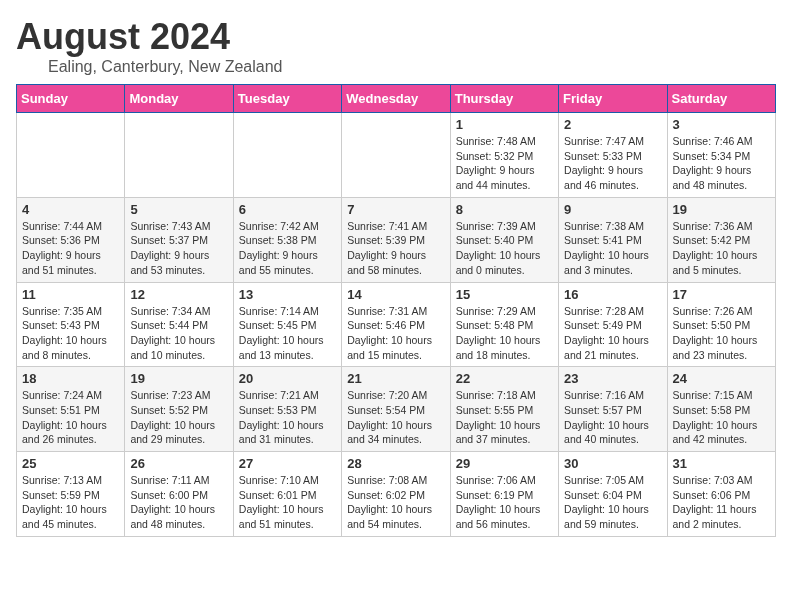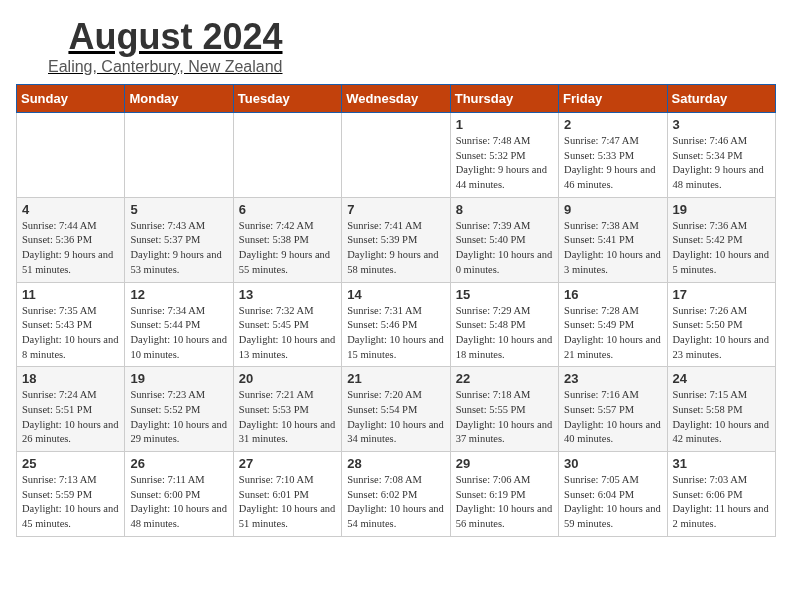--- a/index.html
+++ b/index.html
@@ -29,39 +29,37 @@
       font-size: 18px;
       font-weight: bold;
       color: #1a5caa;
     }
     .logo-icon {
       width: 30px;
       height: 30px;
       margin-right: 2px;
     }
     .title-area {
-      text-align: right;
-      text-decoration: underline;
     }
     .month-year {
       font-size: 36px;
       font-weight: bold;
       color: #333;
     }
     .location {
       font-size: 16px;
       color: #555;
       padding-left: 32px;
     }
     table {
       width: 100%;
       border-collapse: collapse;
     }
     thead th {
-      background-color: #c2410c;
+      background-color: #ec4899;
       color: #fff;
       font-size: 13px;
       font-weight: bold;
       padding: 6px 4px;
       text-align: left;
       border: 1px solid #1a5caa;
     }
     tbody td {
       border: 1px solid #ccc;
       vertical-align: top;
@@ -79,21 +77,20 @@
       background-color: #fff;
     }
     .day-number {
       font-size: 13px;
       font-weight: bold;
       margin-bottom: 2px;
     }
     .day-content {
       font-size: 10.5px;
       line-height: 1.4;
-      font-family: Liberation Serif, serif;
     }
     .empty-cell {
       background-color: #f9f9f9;
     }
   </style>
 </head>
 <body>
 
 <div class="header">
   <div class="title-area">
@@ -203,21 +200,21 @@
         </td>
         <td>
           <div class="day-number">12</div>
           <div class="day-content">Sunrise: 7:34 AM
 Sunset: 5:44 PM
 Daylight: 10 hours
 and 10 minutes.</div>
         </td>
         <td>
           <div class="day-number">13</div>
-          <div class="day-content">Sunrise: 7:32 AM
+          <div class="day-content">Sunrise: 7:14 AM
 Sunset: 5:45 PM
 Daylight: 10 hours
 and 13 minutes.</div>
         </td>
         <td>
           <div class="day-number">14</div>
           <div class="day-content">Sunrise: 7:31 AM
 Sunset: 5:46 PM
 Daylight: 10 hours
 and 15 minutes.</div>

